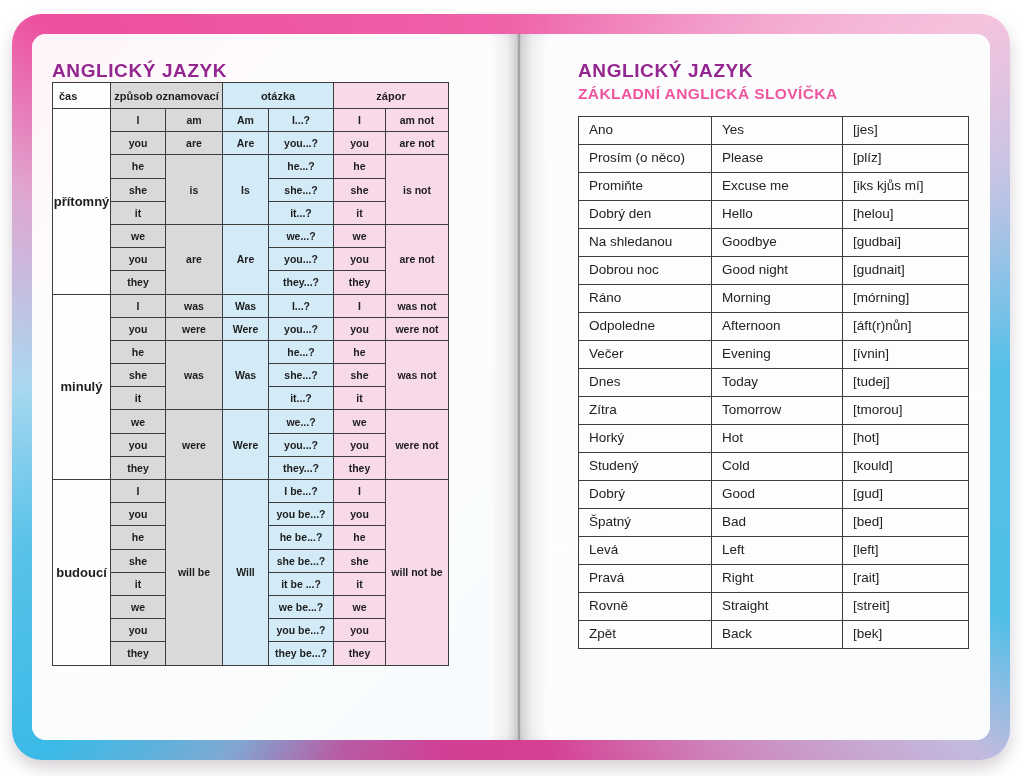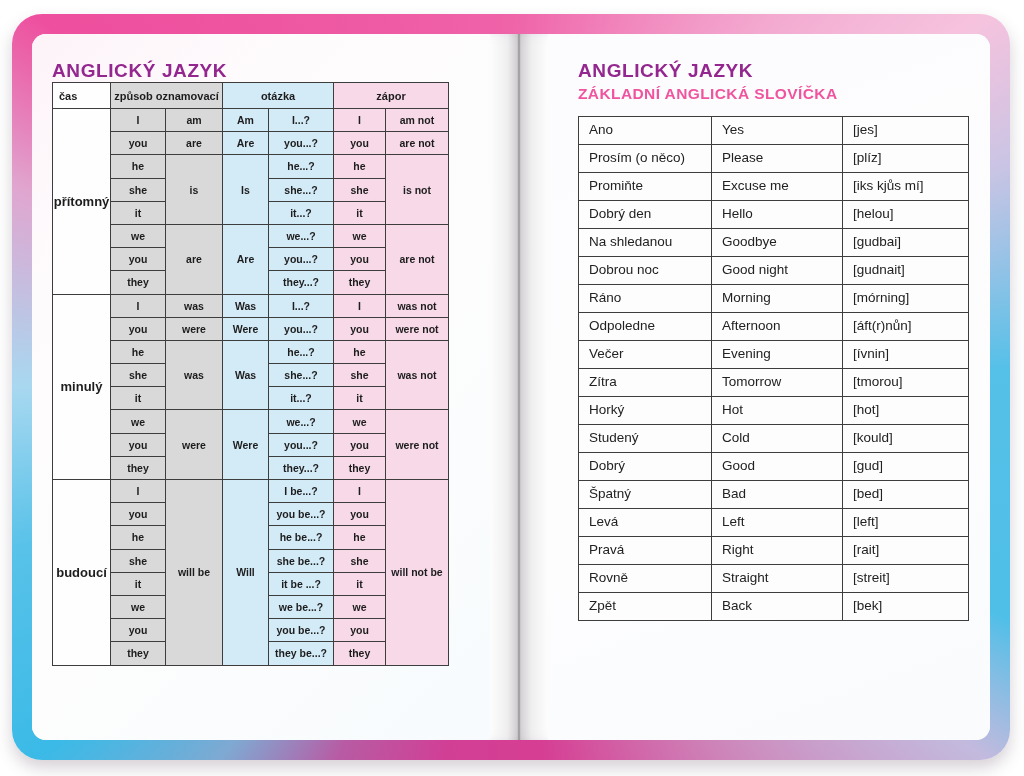--- a/index.html
+++ b/index.html
@@ -309,20 +309,25 @@
                 <td>Odpoledne</td>
                 <td>Afternoon</td>
                 <td>[áft(r)nůn]</td>
               </tr>
               <tr>
                 <td>Večer</td>
                 <td>Evening</td>
                 <td>[ívnin]</td>
               </tr>
               <tr>
+                <td>Dnes</td>
+                <td>Today</td>
+                <td>[tudej]</td>
+              </tr>
+              <tr>
                 <td>Zítra</td>
                 <td>Tomorrow</td>
                 <td>[tmorou]</td>
               </tr>
               <tr>
                 <td>Horký</td>
                 <td>Hot</td>
                 <td>[hot]</td>
               </tr>
               <tr>

